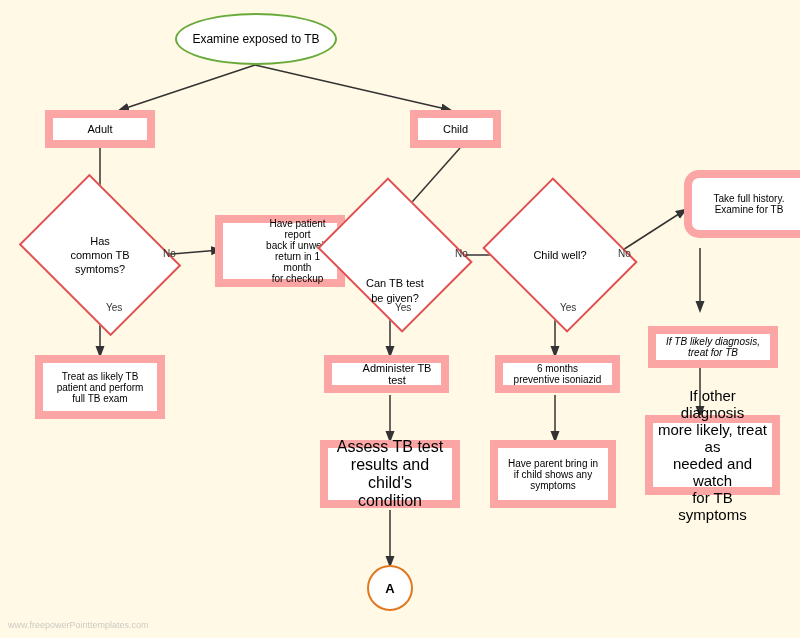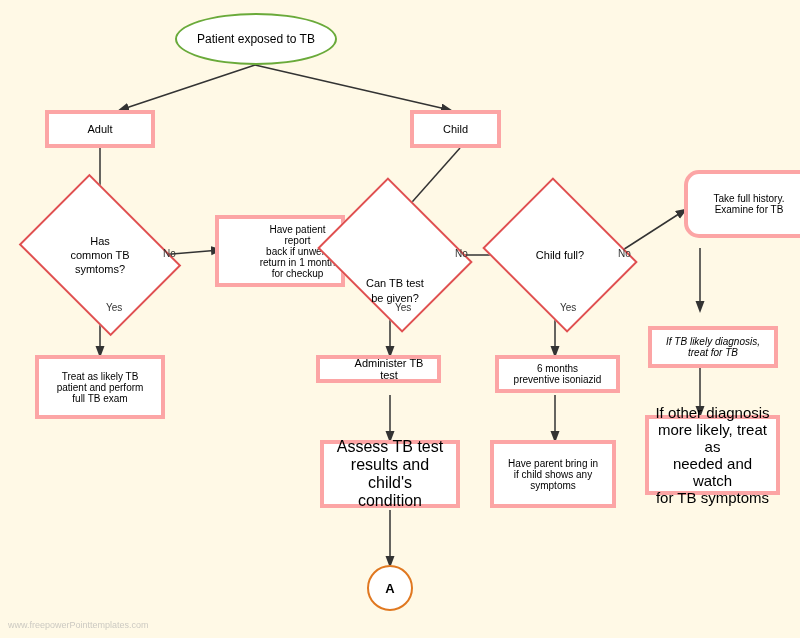--- a/index.html
+++ b/index.html
@@ -23,21 +23,21 @@
       border-radius: 50%;
       display: flex;
       align-items: center;
       justify-content: center;
       text-align: center;
       background: white;
       font-size: 12px;
     }
     .node-rect {
       position: absolute;
-      border: 4px solid #fca5a5;
+      border: 8px solid #fca5a5;
       display: flex;
       align-items: center;
       justify-content: center;
       text-align: center;
       background: white;
       font-size: 11px;
       padding: 4px;
     }
     .node-diamond {
       position: absolute;
@@ -123,21 +123,21 @@
 
     <line x1="700" y1="355" x2="700" y2="415" stroke="#333" stroke-width="1.5" marker-end="url(#arrow)"></line>
     <defs>
       <marker id="arrow" markerWidth="8" markerHeight="8" refX="6" refY="3" orient="auto">
         <path d="M0,0 L0,6 L8,3 z" fill="#333"></path>
       </marker>
     </defs>
   </svg>
 
   <div class="node-oval" style="left:175px; top:13px; width:162px; height:52px;">
-    <span>Patient exposed to TB</span>
+    <span>Examine exposed to TB</span>
   </div>
 
   <div class="node-rect" style="left:45px; top:110px; width:110px; height:38px;">
     <span>Adult</span>
   </div>
 
   <div class="node-rect" style="left:410px; top:110px; width:91px; height:38px;">
     <span>Child</span>
   </div>
 
@@ -168,35 +168,35 @@
   </div>
 
   <div class="label-text" style="left:455px; top:248px;">
     <span>No</span>
   </div>
 
   <div class="label-text" style="left:395px; top:302px;">
     <span>Yes</span>
   </div>
 
-  <div class="node-rect" style="left:316px; top:355px; width:125px; height:28px;padding-left:25px;">
+  <div class="node-rect" style="left:324px; top:355px; width:125px; height:38px;padding-left:25px;">
     <span>Administer TB test</span>
   </div>
 
   <div class="node-rect" style="left:320px; top:440px; width:140px; height:68px; font-size:16px;">
     <span>Assess TB test<br>results and child's<br>condition</span>
   </div>
 
   <div class="node-circle-orange" style="left:367px; top:565px; width:46px; height:46px;">
     <span>A</span>
   </div>
 
   <div class="node-diamond" style="left:500px; top:205px; width:120px; height:100px;">
     <div class="diamond-inner"></div>
-    <span class="diamond-text">Child full?</span>
+    <span class="diamond-text">Child well?</span>
   </div>
 
   <div class="label-text" style="left:618px; top:248px;">
     <span>No</span>
   </div>
 
   <div class="label-text" style="left:560px; top:302px;">
     <span>Yes</span>
   </div>
 

